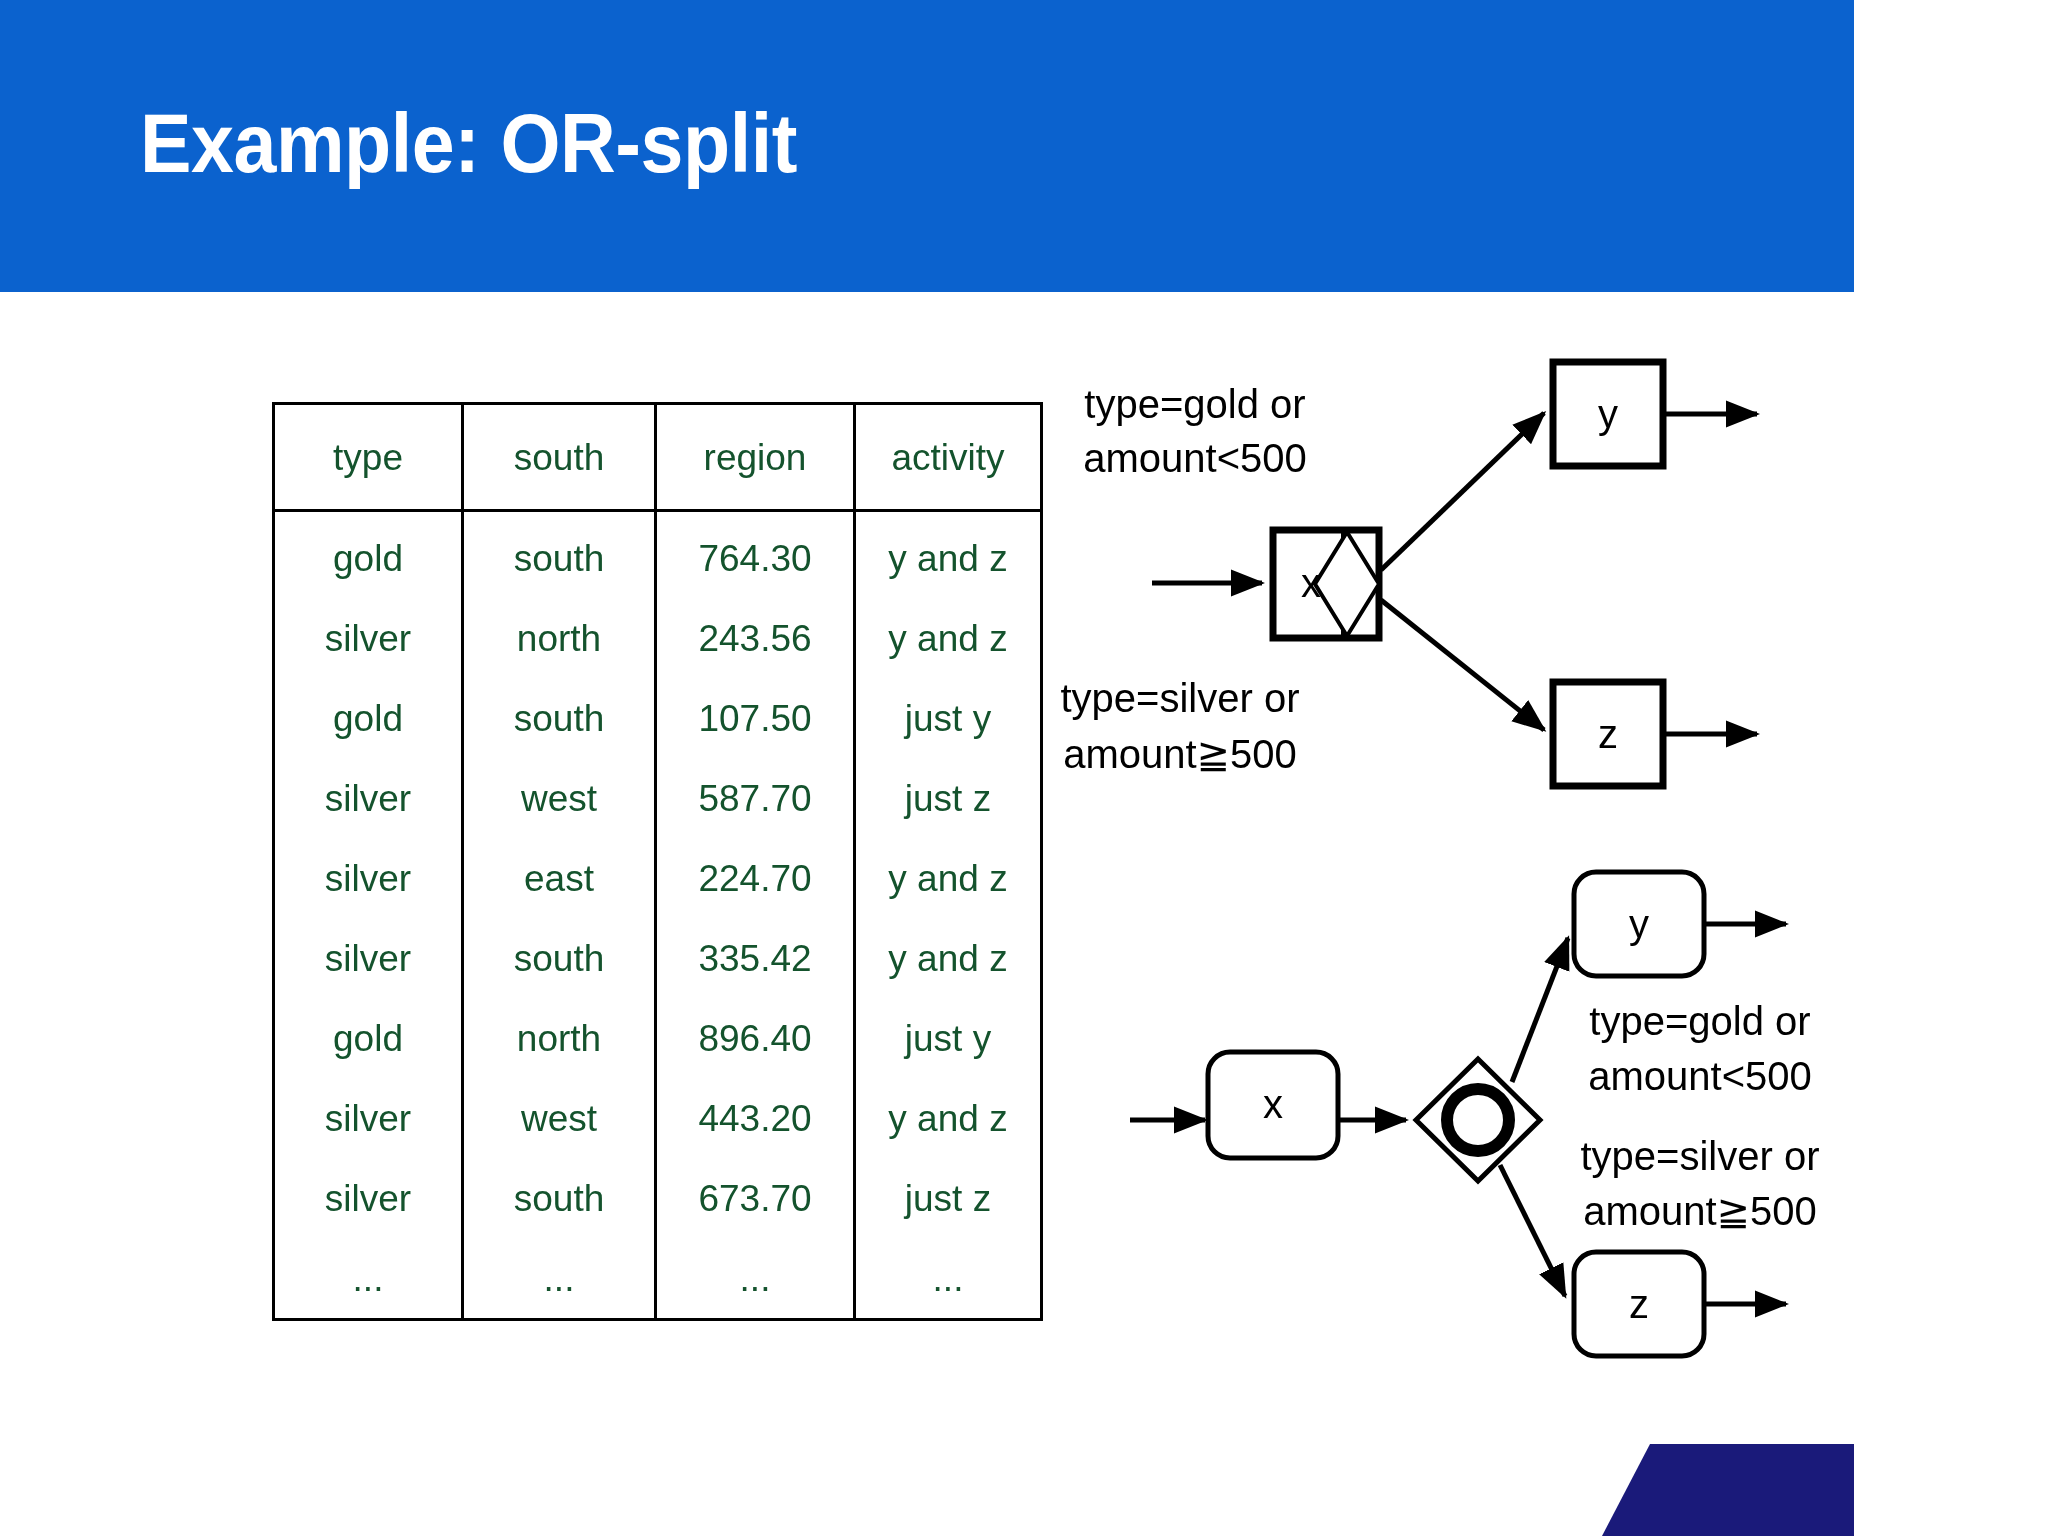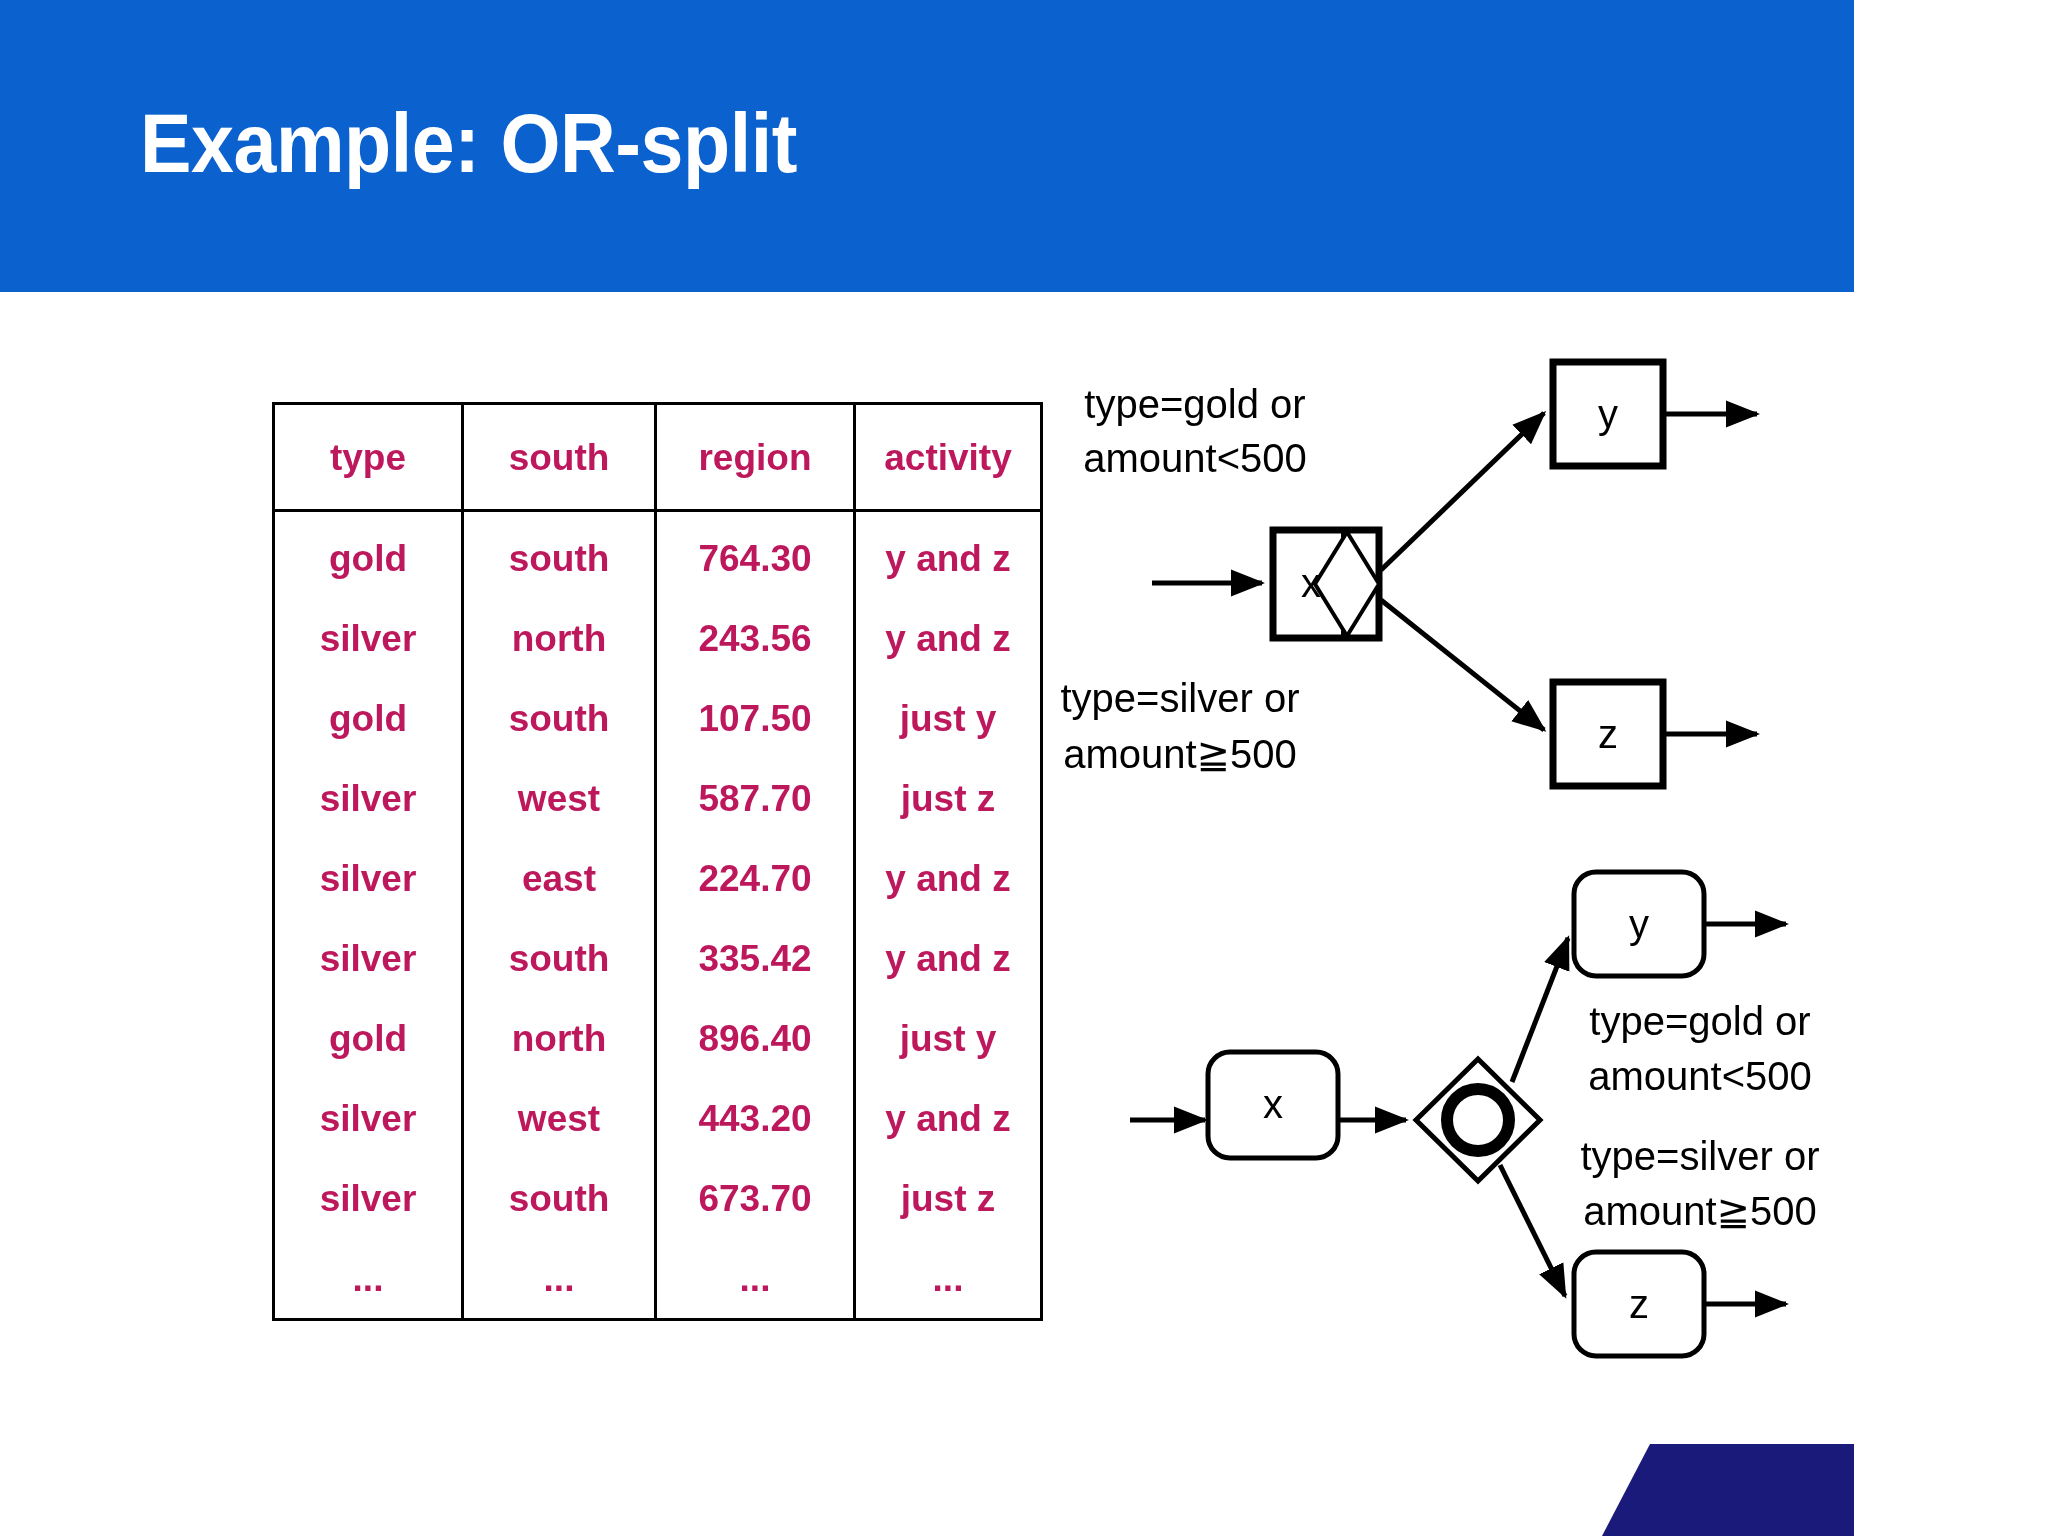--- a/index.html
+++ b/index.html
@@ -70,23 +70,23 @@
     top: 402px;
     border-collapse: collapse;
     border: 3px solid #000000;
     background: #ffffff;
   }
   .data-table th,
   .data-table td {
     border-left: 3px solid #000000;
     border-right: 3px solid #000000;
     text-align: center;
-    font-weight: bold;
+    font-weight: normal;
     font-size: 37px;
-    color: #be185d;
+    color: #14532d;
     padding: 0;
     line-height: 1;
   }
   .data-table thead th {
     height: 104px;
     border-bottom: 3px solid #000000;
   }
   .data-table tbody td {
     height: 80px;
   }

